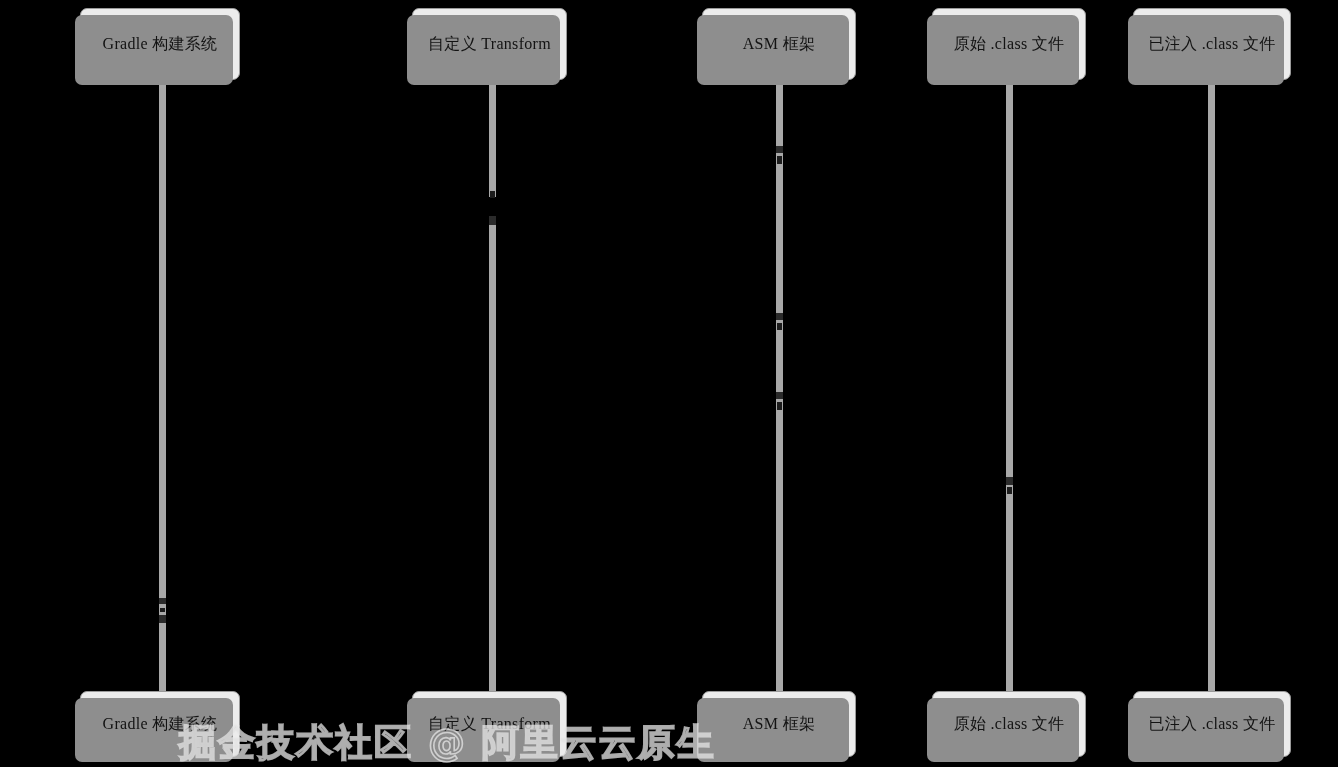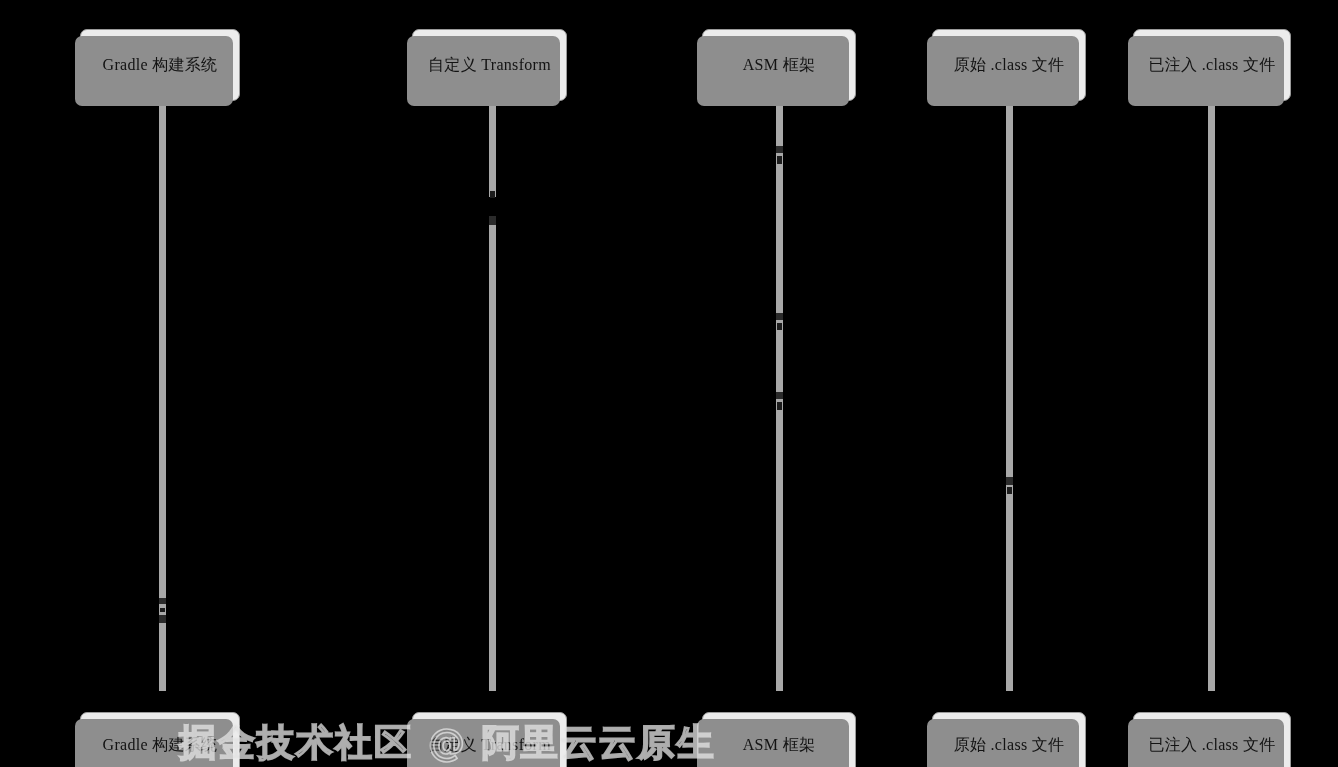--- a/index.html
+++ b/index.html
@@ -32,21 +32,20 @@
     border-radius: 7px;
     display: flex;
     align-items: center;
     justify-content: center;
     color: #131313;
     font-size: 16px;
     line-height: 1.2;
     letter-spacing: 0.3px;
     white-space: nowrap;
     z-index: 6;
-    margin-top: 21px;
   }
   
   .actor-box::before {
     content: "";
     position: absolute;
     left: -6px;
     top: 6px;
     width: 100%;
     height: 100%;
     background: #8e8e8e;

